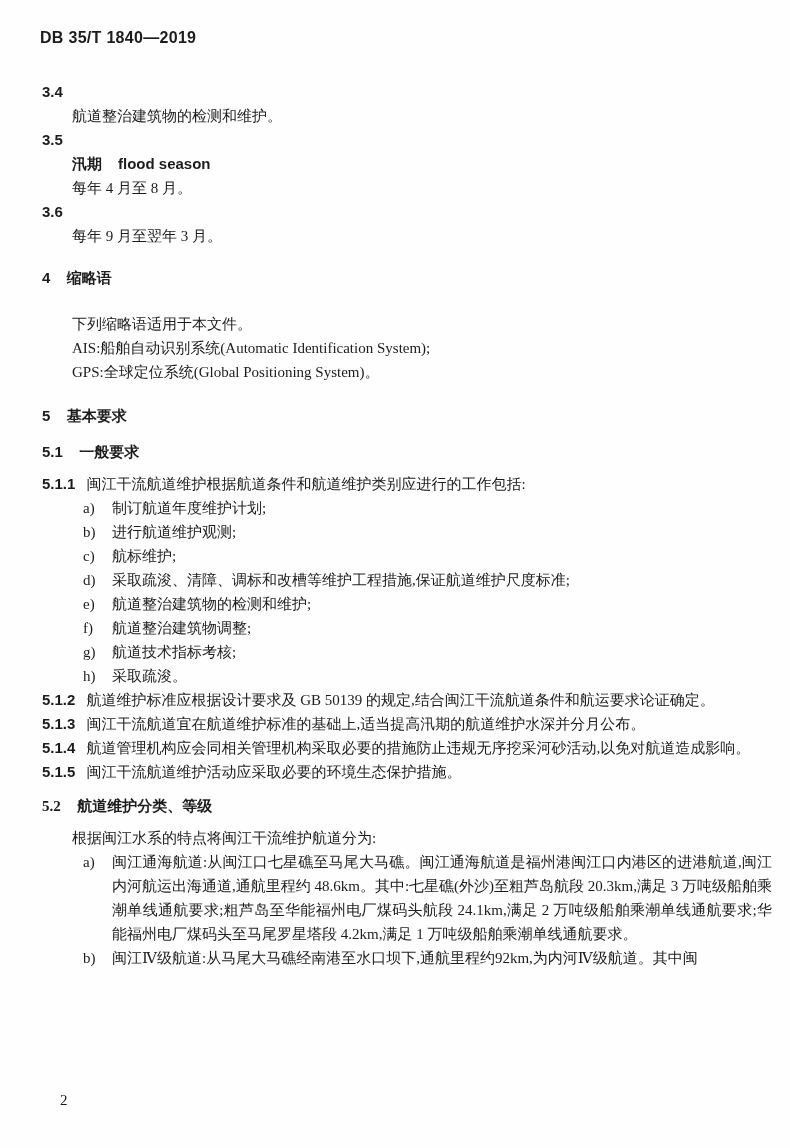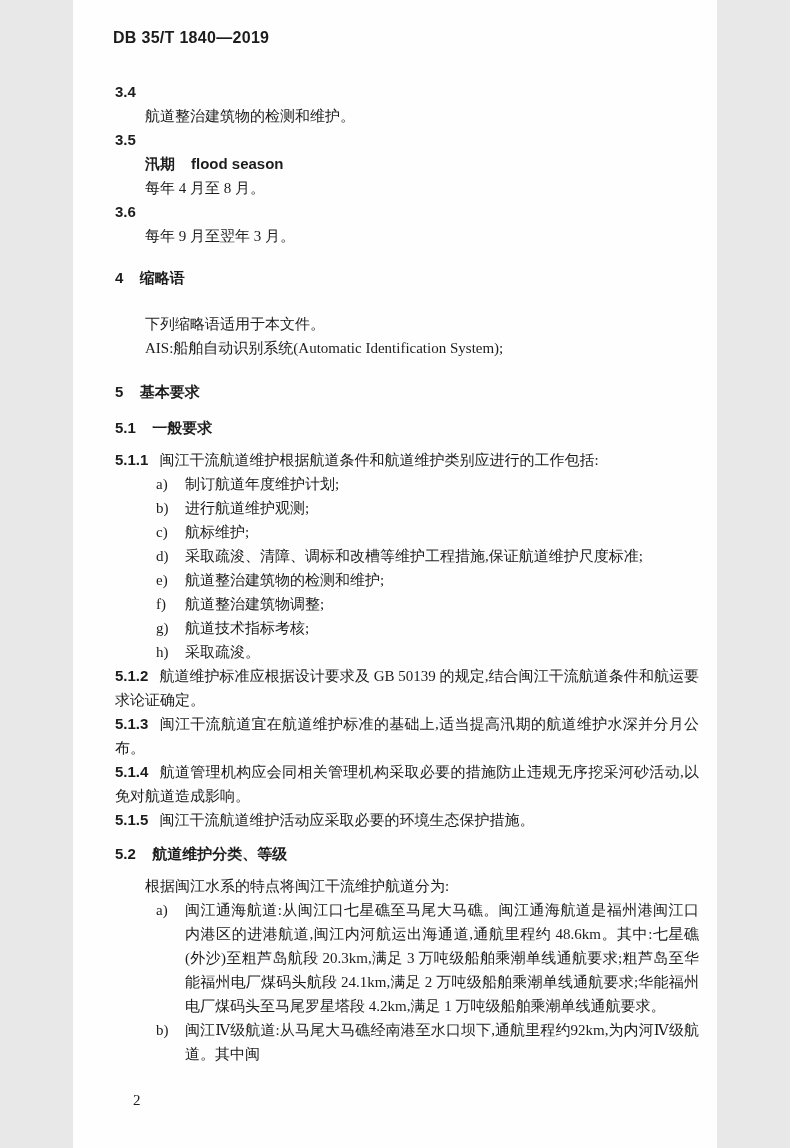--- a/index.html
+++ b/index.html
@@ -1,18 +1,18 @@
 <!DOCTYPE html>
 <html><head>
 <meta charset="utf-8">
 <style>
   html, body { margin: 0; padding: 0; background: #e8e8e8; }
   .page {
     position: relative;
-    width: 644px;
+    width: 790px;
     height: 1148px;
     margin: 0 auto;
     background: #fefefe;
     color: #1c1c1c;
     font-family: "Liberation Serif", "DejaVu Serif", serif;
     font-size: 15px;
     line-height: 24px;
     overflow: hidden;
   }
   .doc-header { padding: 26px 0 0 40px; }
@@ -34,21 +34,21 @@
   .sec-heading {
     margin: 0;
     font-size: 15px;
     font-family: "Liberation Sans", "DejaVu Sans", sans-serif;
     font-weight: bold;
   }
   .sec-heading .sec-num { margin-right: 1.1em; }
   .h-abbr { margin: 18px 0 22px 0; }
   .h-basic { margin: 20px 0 0 0; }
   .h-general { margin: 12px 0 8px 0; }
-  .h-class { margin: 10px 0 8px 0; }
+  .h-class { margin: 10px 0 8px 0; font-family: Liberation Serif, serif; }
 
   .indent { text-indent: 2em; }
 
   .clause { margin: 0; }
   .clause-num {
     font-family: "Liberation Sans", "DejaVu Sans", sans-serif;
     font-weight: bold;
     margin-right: 11px;
   }
 
@@ -86,20 +86,21 @@
     <div class="term-block">
       <p class="term-num">3.6</p>
       <p class="term-def">每年 9 月至翌年 3 月。</p>
     </div>
 
     <h2 class="sec-heading h-abbr">
       <span class="sec-num">4</span><span>缩略语</span>
     </h2>
     <p class="indent">下列缩略语适用于本文件。</p>
     <p class="indent">AIS:船舶自动识别系统(Automatic Identification System);</p>
+    <p class="indent">GPS:全球定位系统(Global Positioning System)。</p>
 
     <h2 class="sec-heading h-basic">
       <span class="sec-num">5</span><span>基本要求</span>
     </h2>
 
     <h3 class="sec-heading h-general">
       <span class="sec-num">5.1</span><span>一般要求</span>
     </h3>
 
     <p class="clause">

